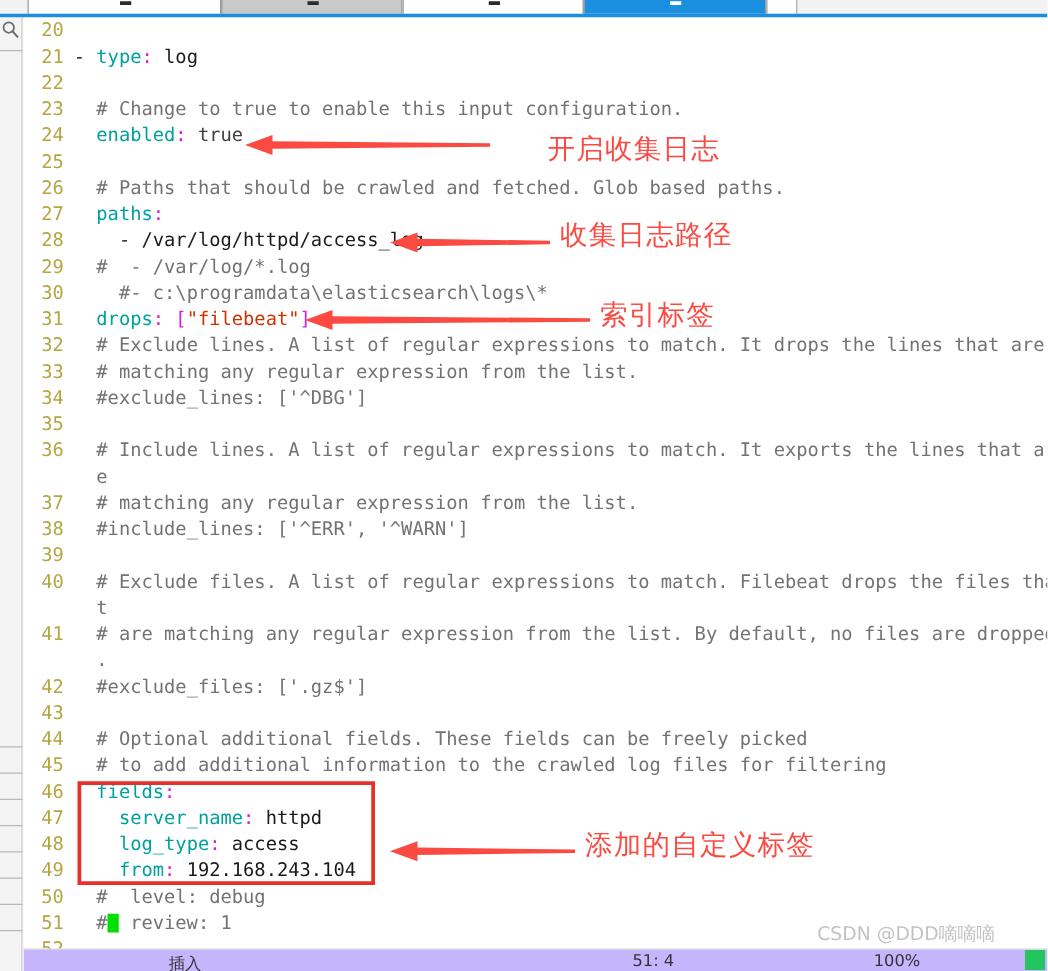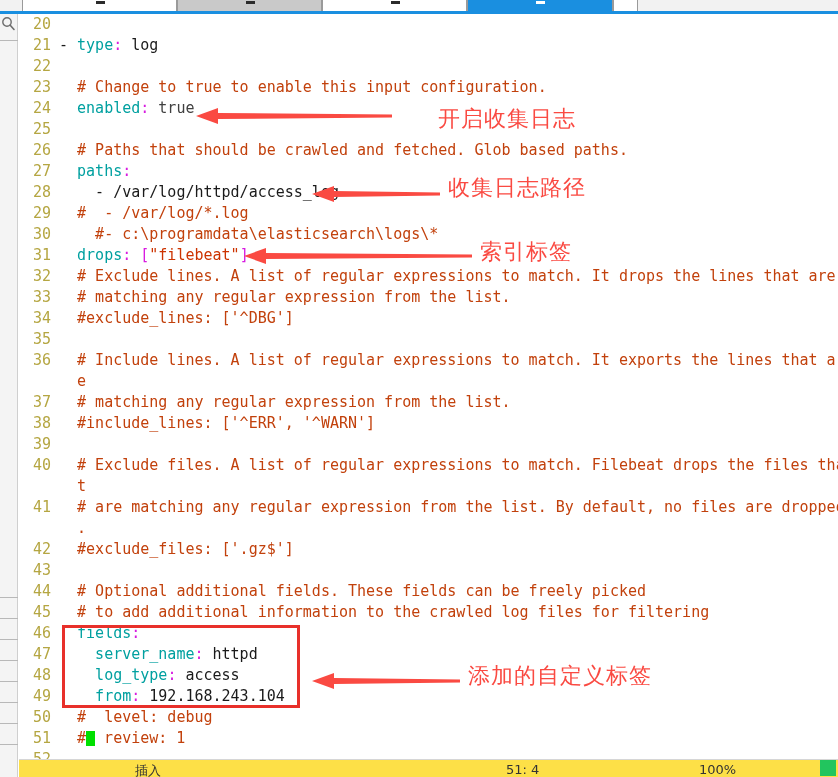--- a/index.html
+++ b/index.html
@@ -116,21 +116,21 @@
     -webkit-user-select: none;
     user-select: none;
   }
   .ctext { white-space: pre; }
 
   .tk-key     { color: #00a0a0; }
   .tk-colon   { color: #d81be0; }
   .tk-val     { color: #1a1a1a; }
   .tk-redval  { color: #404040; }
   .tk-str     { color: #cc3300; }
-  .tk-comment { color: #c2410c; }
+  .tk-comment { color: #737373; }
   .tk-plain   { color: #1a1a1a; }
   .tk-dash    { color: #1a1a1a; }
   .tk-bracket { color: #d81be0; }
 
   .cursor-block {
     display: inline-block;
     width: 9px;
     height: 15px;
     background: #00e000;
     vertical-align: -3px;
@@ -171,21 +171,21 @@
     font-family: "DejaVu Sans", sans-serif;
     font-size: 15px;
     white-space: nowrap;
   }
 
   
   #statusbar {
     position: absolute;
     left: 19px; bottom: 0;
     width: 819px; height: 18px;
-    background: #fde047;
+    background: #c4b5fd;
     border-top: 1px solid #d6d6d6;
     font-family: "DejaVu Sans", sans-serif;
     font-size: 13px;
     color: #333333;
     overflow: hidden;
   }
   #status-insert {
     position: absolute;
     left: 116px; top: 2px;
     white-space: nowrap;
@@ -313,20 +313,21 @@
         </svg>
       </div>
       <div class="anno-text" style="left: 468px; top: 661px; color: rgb(250, 74, 66);">添加的自定义标签</div>
       <div class="anno-arrow" style="left: 312px; top: 671px; width: 148px;">
         <svg width="148" height="20" viewBox="0 0 148 20">
           <polygon points="0,10 22,2 22,7 148,8.6 148,11.4 22,13 22,18" fill="#fa4a42"></polygon>
         </svg>
       </div>
     </div>
 
+  <div id="watermark">CSDN @DDD嘀嘀嘀</div>
 
   <div id="statusbar">
     <span id="status-insert">插入</span>
     <span id="status-pos">51: 4</span>
     <span id="status-zoom">100%</span>
     <span id="status-greenblock"></span>
   </div>
 
 </div>
 

